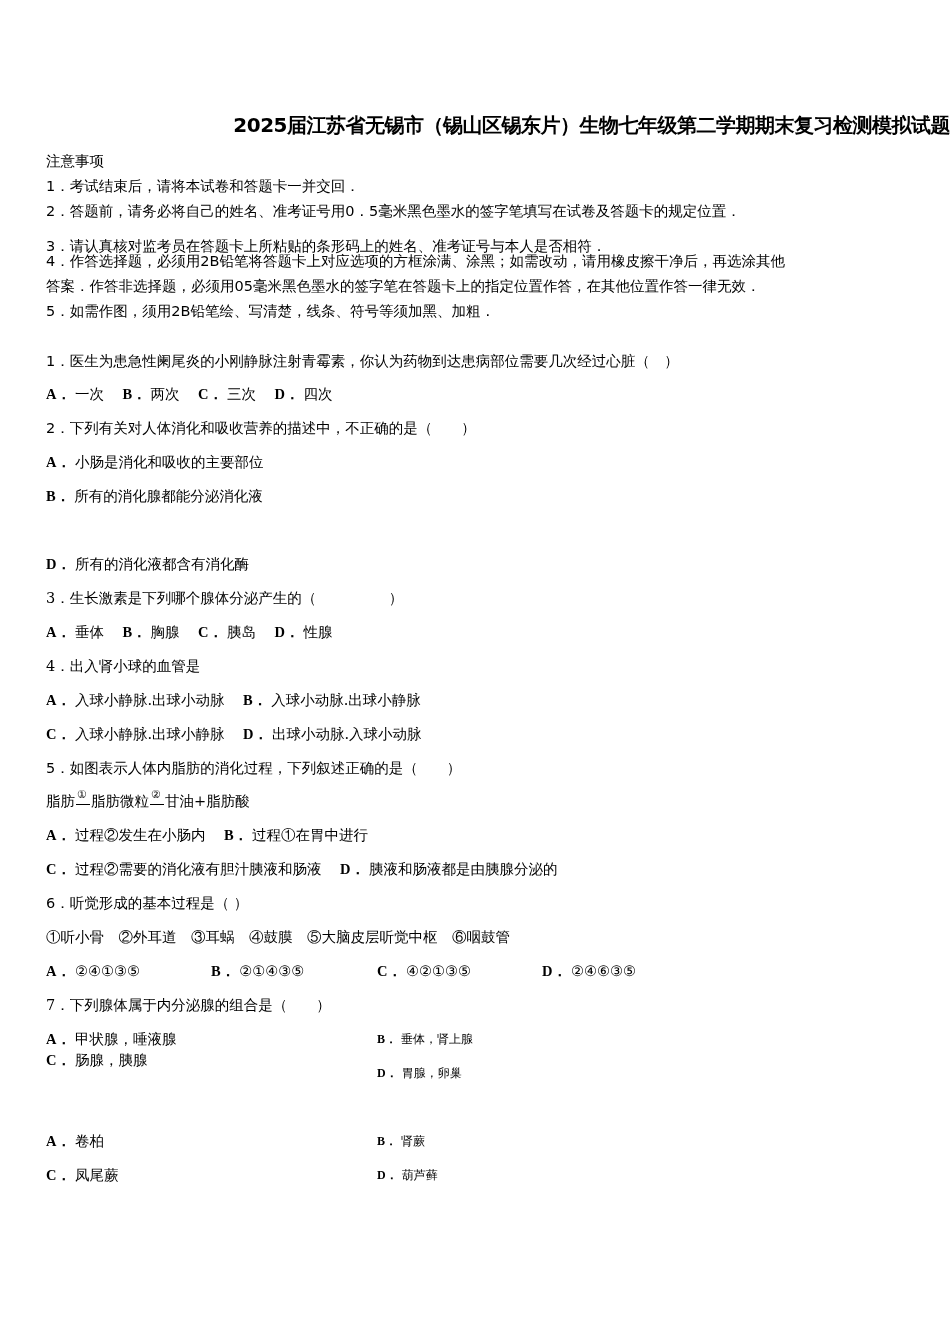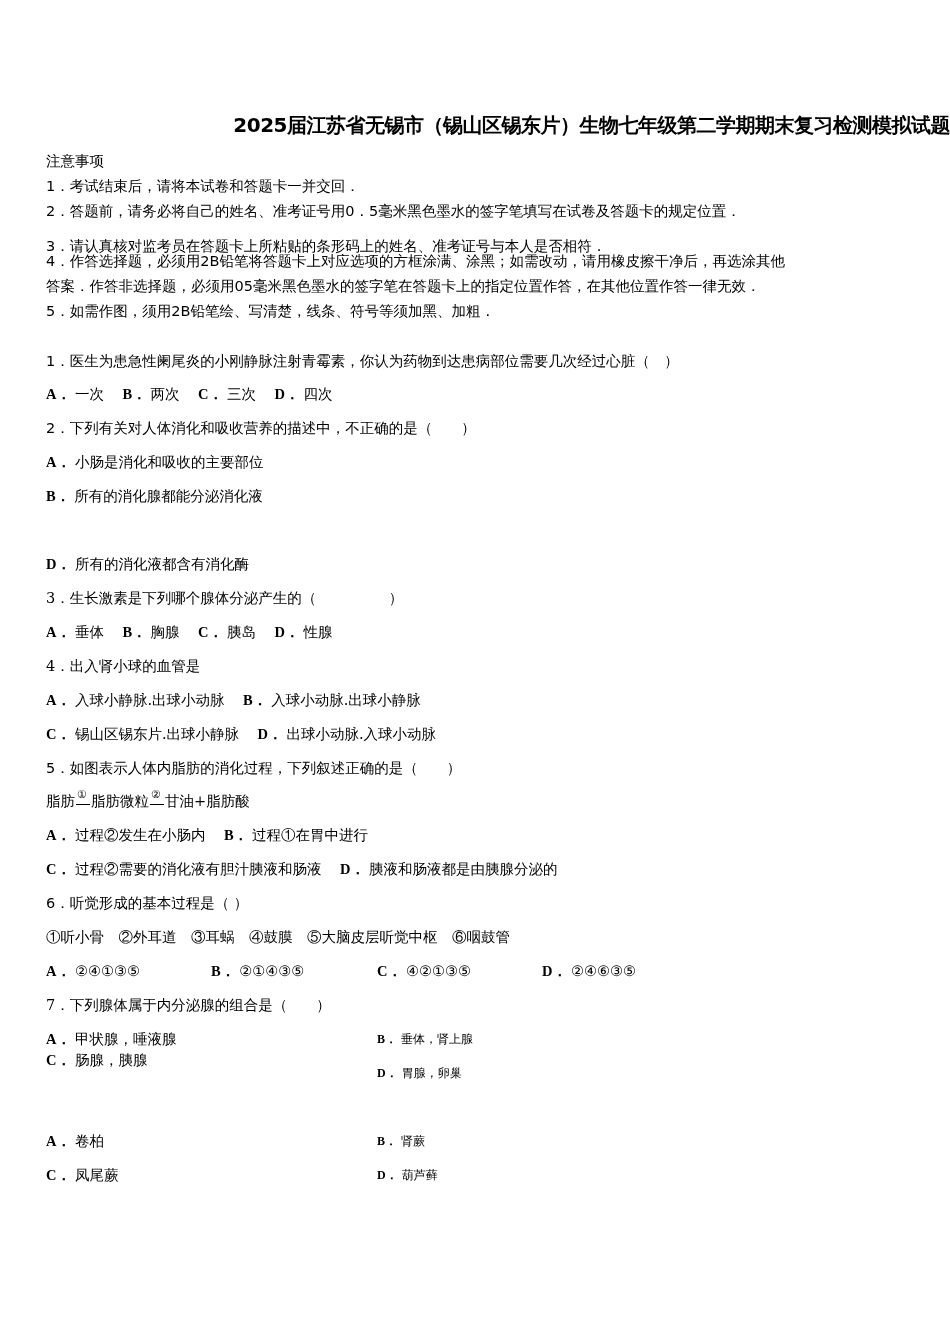--- a/index.html
+++ b/index.html
@@ -112,21 +112,21 @@
     <span class="opt"><span class="opt-label">C．</span><span>胰岛</span></span>&nbsp;&nbsp;&nbsp;
     <span class="opt"><span class="opt-label">D．</span><span>性腺</span></span>
   </div>
 
   <div class="line" style="top:656px;">4．出入肾小球的血管是</div>
   <div class="line" style="top:690px;">
     <span class="opt"><span class="opt-label">A．</span><span>入球小静脉.出球小动脉</span></span>&nbsp;&nbsp;&nbsp;
     <span class="opt"><span class="opt-label">B．</span><span>入球小动脉.出球小静脉</span></span>
   </div>
   <div class="line" style="top:724px;">
-    <span class="opt"><span class="opt-label">C．</span><span>锡山区锡东片.出球小静脉</span></span>&nbsp;&nbsp;&nbsp;
+    <span class="opt"><span class="opt-label">C．</span><span>入球小静脉.出球小静脉</span></span>&nbsp;&nbsp;&nbsp;
     <span class="opt"><span class="opt-label">D．</span><span>出球小动脉.入球小动脉</span></span>
   </div>
 
   <div class="line sans" style="top:758px;">5．如图表示人体内脂肪的消化过程，下列叙述正确的是（　　）</div>
   <div class="line" style="top:791px;">
     <span>脂肪</span><span class="arrow"><span class="num">①</span><span class="shaft"></span></span><span>脂肪微粒</span><span class="arrow"><span class="num">②</span><span class="shaft"></span></span><span>甘油+脂肪酸</span>
   </div>
   <div class="line" style="top:859px;">
     <span class="opt"><span class="opt-label">C．</span><span>过程②需要的消化液有胆汁胰液和肠液</span></span>&nbsp;&nbsp;&nbsp;
     <span class="opt"><span class="opt-label">D．</span><span>胰液和肠液都是由胰腺分泌的</span></span>

